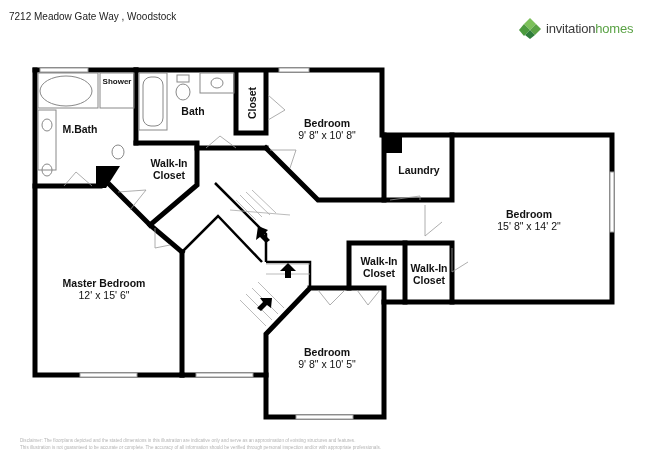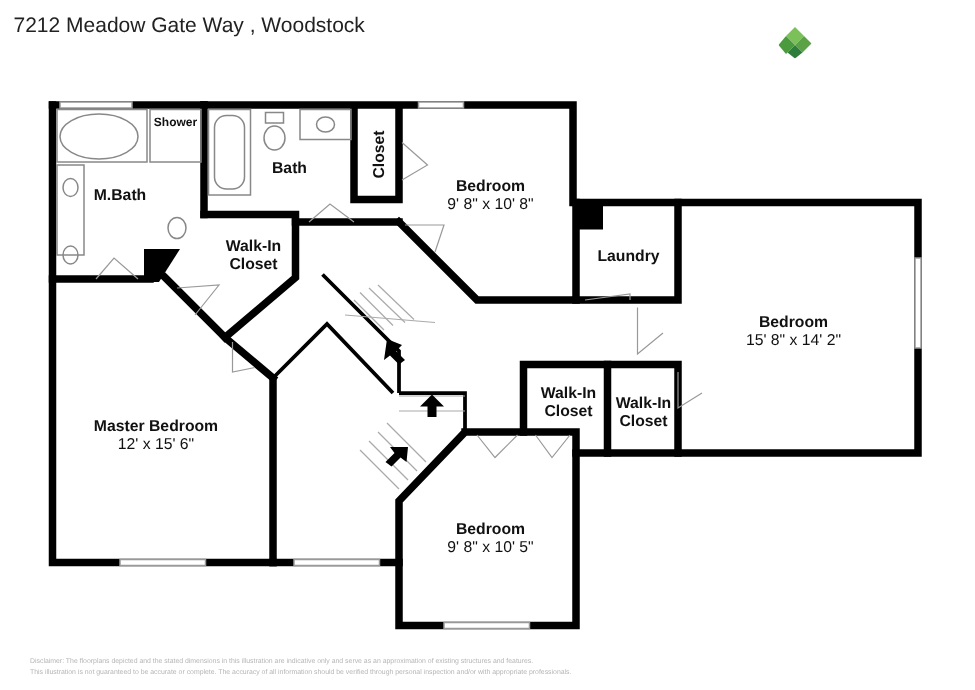--- a/index.html
+++ b/index.html
@@ -1,17 +1,17 @@
 <!DOCTYPE html>
 <html><head>
 <meta charset="utf-8">
 <style>
   html, body { margin: 0; padding: 0; background: #ffffff; }
   body { width: 650px; height: 460px; position: relative; overflow: hidden; font-family: "Liberation Sans", sans-serif; }
-  .hdr { position: absolute; left: 9px; top: 10px; font-size: 14px; color: #222; line-height: 13px; }
+  .hdr { position: absolute; left: 9px; top: 10px; font-size: 10px; color: #222; line-height: 13px; }
   .logo { position: absolute; left: 519px; top: 17px; display: flex; align-items: center; }
   .logo-text { font-size: 13px; margin-left: 5px; letter-spacing: -0.2px; }
   .logo-a { color: #3a3a3a; }
   .logo-b { color: #5aa245; }
   .disc { position: absolute; left: 20px; top: 437px; font-size: 4.6px; color: #b5b5b5; line-height: 7px; white-space: nowrap; }
   svg.plan { position: absolute; left: 0; top: 0; }
   .room-name { font-family: "Liberation Sans", sans-serif; font-weight: bold; font-size: 10.5px; fill: #111; }
   .room-dim { font-family: "Liberation Sans", sans-serif; font-size: 10.5px; fill: #111; }
   .small { font-size: 8px; }
 </style>
@@ -22,20 +22,23 @@
   <div>7212 Meadow Gate Way , Woodstock</div>
 </div>
 
 <div class="logo">
   <svg width="22" height="22" viewBox="0 0 22 22">
     <polygon points="11,1 17,7 11,13 5,7" fill="#7cc05a"></polygon>
     <polygon points="5,7 11,13 5,19 0,13" fill="#4c9a3e"></polygon>
     <polygon points="17,7 22,12 16,18 11,13" fill="#5aa245"></polygon>
     <polygon points="11,13 16,18 11,22 6,18" fill="#2f7d3a"></polygon>
   </svg>
+  <div class="logo-text">
+    <span class="logo-a">invitation</span><span class="logo-b">homes</span>
+  </div>
 </div>
 
 <svg class="plan" width="650" height="460" viewBox="0 0 650 460">
   <g fill="none" stroke="#000" stroke-width="5" stroke-linecap="square" stroke-linejoin="miter">
 
     <polyline points="35,70 35,375 182,375"></polyline>
     <polyline points="35,70 136,70"></polyline>
     <polyline points="136,70 136,143"></polyline>
 
     <polyline points="136,70 382,70 382,135"></polyline>

